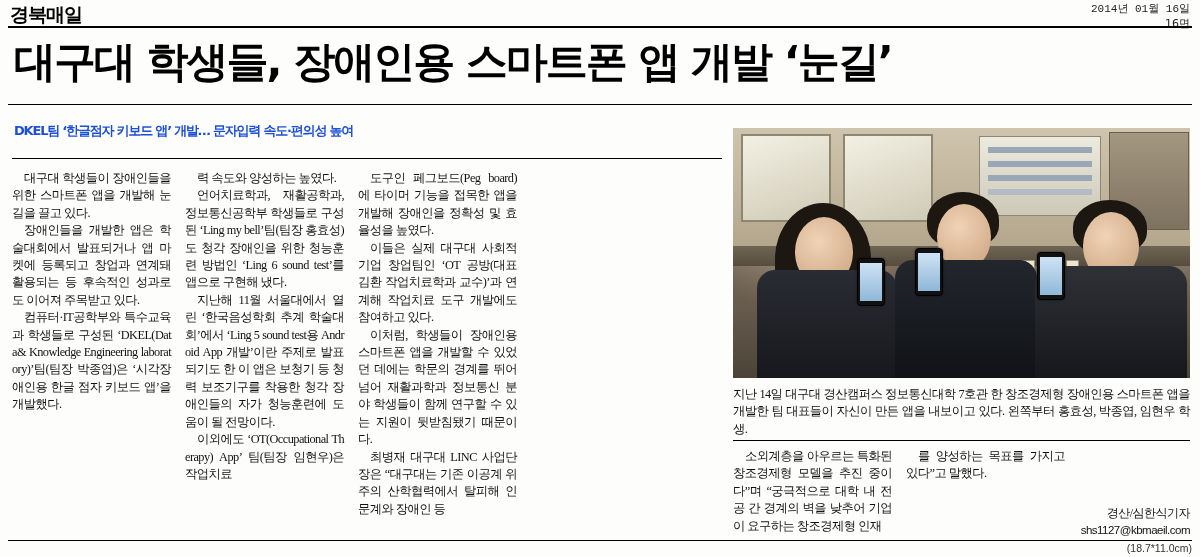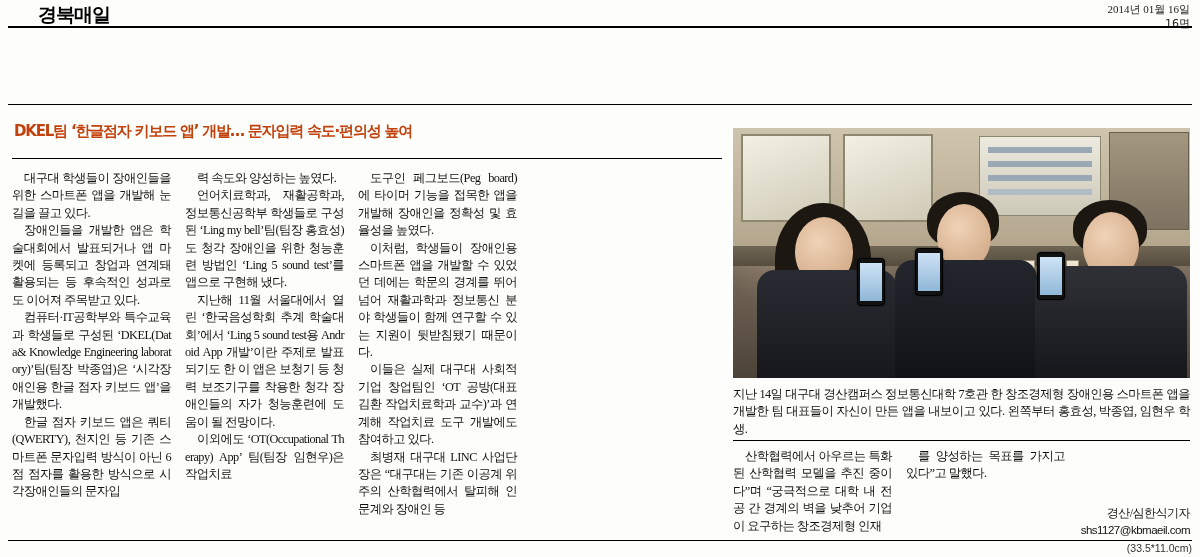--- a/index.html
+++ b/index.html
@@ -29,28 +29,27 @@
   }
   .paper-name {
     position: absolute;
     left: 10px;
     top: 2px;
     font-family: "DejaVu Sans", sans-serif;
     font-weight: bold;
     font-size: 19px;
     letter-spacing: -1px;
     color: #000;
-    margin-left: 28px;
   }
   .issue-date {
     position: absolute;
     right: 10px;
     top: 2px;
     text-align: right;
-    font-family: Liberation Serif, serif;
+    font-family: Liberation Mono, monospace;
     font-size: 11px;
     color: #222;
     line-height: 14px;
   }
   .issue-page {
     position: absolute;
     right: 10px;
     top: 16px;
     text-align: right;
     font-family: "DejaVu Sans", sans-serif;
@@ -89,23 +88,23 @@
   }
 
   
   .subhead {
     position: absolute;
     left: 14px;
     top: 122px;
     width: 700px;
     font-family: "DejaVu Sans", sans-serif;
     font-weight: bold;
-    font-size: 15px;
+    font-size: 13px;
     letter-spacing: -1.2px;
-    color: #c2410c;
+    color: #1d4ed8;
     white-space: nowrap;
   }
   .rule-under-subhead {
     position: absolute;
     left: 12px;
     top: 158px;
     width: 710px;
     height: 1px;
     background: #000;
   }
@@ -326,42 +325,42 @@
 
 <div class="page">
 
   <div class="masthead">
     <div class="paper-name">경북매일</div>
     <div class="issue-date">2014년 01월 16일</div>
     <div class="issue-page">16면</div>
   </div>
   <div class="rule-top"></div>
 
+  <div class="headline">대구대 학생들, 장애인용 스마트폰 앱 개발 ‘눈길’</div>
   <div class="rule-under-headline"></div>
 
   <div class="subhead">DKEL팀 ‘한글점자 키보드 앱’ 개발… 문자입력 속도·편의성 높여</div>
   <div class="rule-under-subhead"></div>
 
   <div class="columns">
     <div class="col">
       <p>대구대 학생들이 장애인들을 위한 스마트폰 앱을 개발해 눈길을 끌고 있다.</p>
       <p>장애인들을 개발한 앱은 학술대회에서 발표되거나 앱 마켓에 등록되고 창업과 연계돼 활용되는 등 후속적인 성과로도 이어져 주목받고 있다.</p>
       <p>컴퓨터·IT공학부와 특수교육과 학생들로 구성된 ‘DKEL(Data&amp; Knowledge Engineering laboratory)’팀(팀장 박종엽)은 ‘시각장애인용 한글 점자 키보드 앱’을 개발했다.</p>
-      <p>한글 점자 키보드 앱은 쿼티(QWERTY), 천지인 등 기존 스마트폰 문자입력 방식이 아닌 6점 점자를 활용한 방식으로 시각장애인들의 문자입</p>
     </div>
     <div class="col">
       <p>력 속도와 양성하는 높였다.</p>
-      <p>언어치료학과, 재활공학과, 정보통신공학부 학생들로 구성된 ‘Ling my bell’팀(팀장 홍효성)도 청각 장애인을 위한 청능훈련 방법인 ‘Ling 5 sound test’를 앱으로 구현해 냈다.</p>
+      <p>언어치료학과, 재활공학과, 정보통신공학부 학생들로 구성된 ‘Ling my bell’팀(팀장 홍효성)도 청각 장애인을 위한 청능훈련 방법인 ‘Ling 6 sound test’를 앱으로 구현해 냈다.</p>
       <p>지난해 11월 서울대에서 열린 ‘한국음성학회 추계 학술대회’에서 ‘Ling 5 sound test용 Android App 개발’이란 주제로 발표되기도 한 이 앱은 보청기 등 청력 보조기구를 착용한 청각 장애인들의 자가 청능훈련에 도움이 될 전망이다.</p>
       <p>이외에도 ‘OT(Occupational Therapy) App’ 팀(팀장 임현우)은 작업치료</p>
     </div>
     <div class="col">
       <p>도구인 페그보드(Peg board)에 타이머 기능을 접목한 앱을 개발해 장애인을 정확성 및 효율성을 높였다.</p>
+      <p>이들은 실제 대구대 사회적 기업 창업팀인 ‘OT 공방(대표 김환 작업치료학과 교수)’과 연계해 작업치료 도구 개발에도 참여하고 있다.</p>
       <p>이처럼, 학생들이 장애인용 스마트폰 앱을 개발할 수 있었던 데에는 학문의 경계를 뛰어넘어 재활과학과 정보통신 분야 학생들이 함께 연구할 수 있는 지원이 뒷받침됐기 때문이다.</p>
-      <p>이들은 실제 대구대 사회적 기업 창업팀인 ‘OT 공방(대표 김환 작업치료학과 교수)’과 연계해 작업치료 도구 개발에도 참여하고 있다.</p>
       <p>최병재 대구대 LINC 사업단장은 “대구대는 기존 이공계 위주의 산학협력에서 탈피해 인문계와 장애인 등</p>
     </div>
   </div>
 
   <div class="photo-wrap">
     <div class="photo">
       <div class="ph-wall"></div>
       <div class="ph-window w1"></div>
       <div class="ph-window w2"></div>
       <div class="ph-poster"></div>
@@ -402,27 +401,27 @@
           </div>
       </div>
     </div>
   </div>
 
   <div class="caption">지난 14일 대구대 경산캠퍼스 정보통신대학 7호관 한 창조경제형 장애인용 스마트폰 앱을 개발한 팀 대표들이 자신이 만든 앱을 내보이고 있다. 왼쪽부터 홍효성, 박종엽, 임현우 학생.</div>
   <div class="caption-rule"></div>
 
   <div class="bottom-cols">
     <div class="col">
-      <p>산학협력에서 아우르는 특화된 산학협력 모델을 추진 중이다”며 “궁극적으로 대학 내 전공 간 경계의 벽을 낮추어 기업이 요구하는 창조경제형 인재</p>
+      <p>소외계층을 아우르는 특화된 창조경제형 모델을 추진 중이다”며 “궁극적으로 대학 내 전공 간 경계의 벽을 낮추어 기업이 요구하는 창조경제형 인재</p>
     </div>
     <div class="col">
       <p>를 양성하는 목표를 가지고 있다”고 말했다.</p>
     </div>
   </div>
 
   <div class="byline">
     <div>경산/심한식기자</div>
     <div class="email">shs1127@kbmaeil.com</div>
   </div>
 
   <div class="rule-bottom"></div>
-  <div class="size-note">(33.5*11.0cm)</div>
+  <div class="size-note">(18.7*11.0cm)</div>
 </div>
 
 </body></html>

